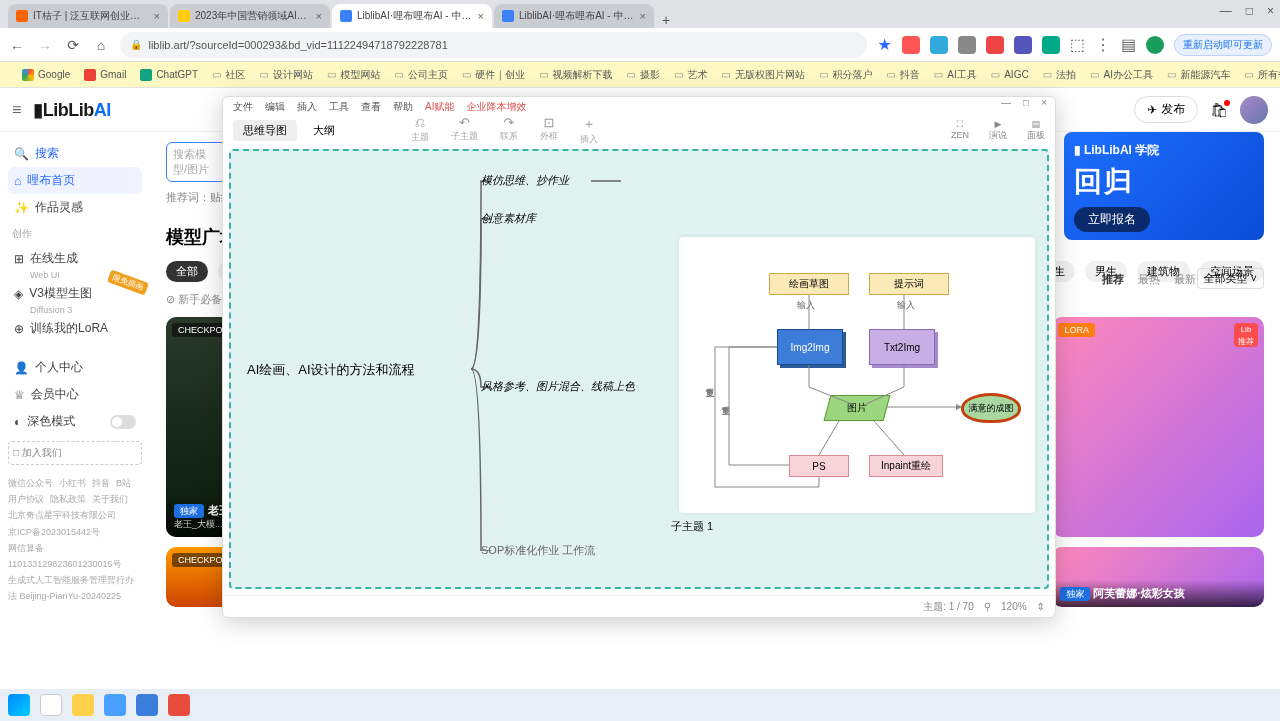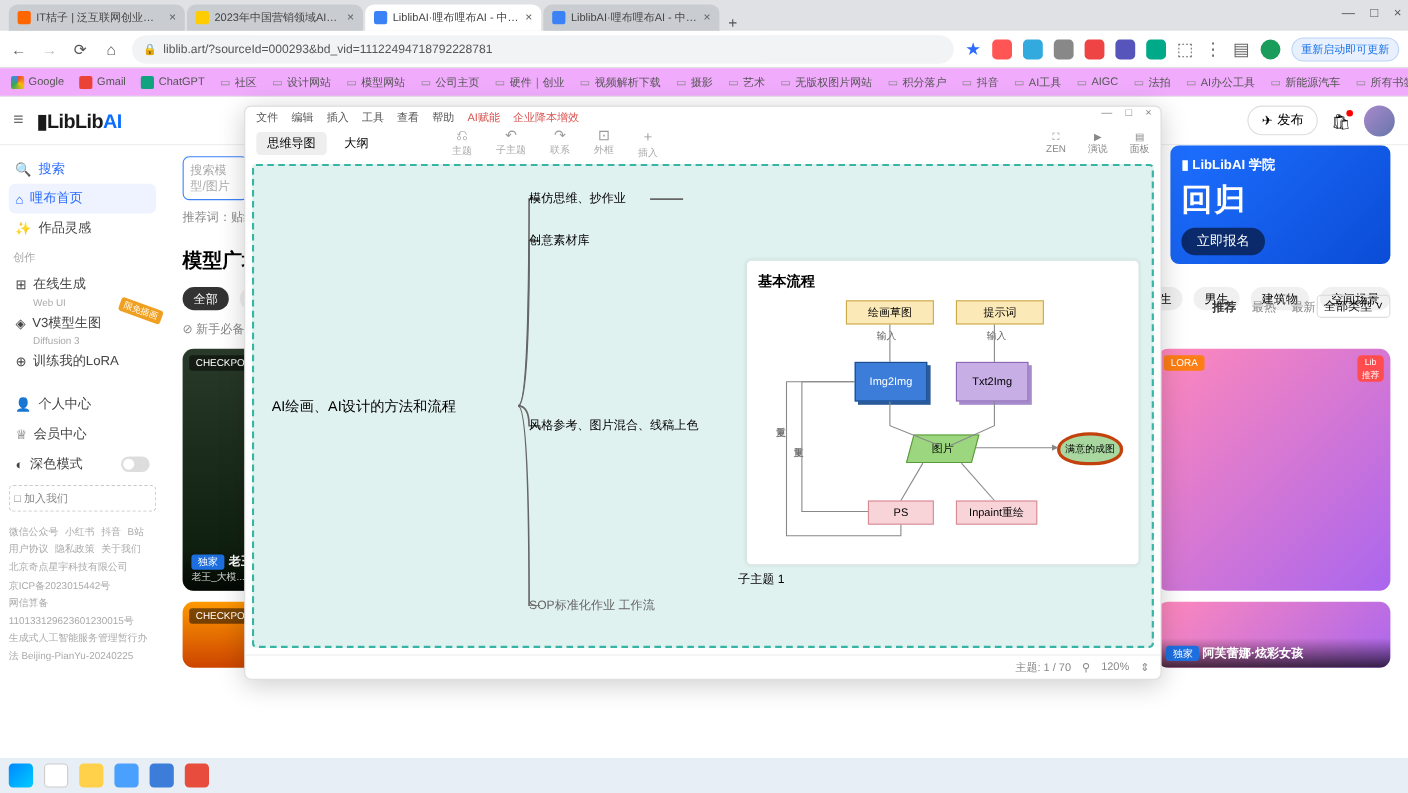--- a/index.html
+++ b/index.html
@@ -17,21 +17,21 @@
 
 .addr-bar { background: #fff; height: 34px; display: flex; align-items: center; padding: 0 8px; gap: 10px; border-bottom: 1px solid #ddd; }
 .nav-btn { width: 18px; text-align: center; color: #555; font-size: 14px; cursor: pointer; }
 .url-box { flex: 1; background: #f1f3f4; border-radius: 14px; height: 26px; display: flex; align-items: center; padding: 0 10px; font-size: 11px; color: #555; }
 .url-box .lock { margin-right: 6px; font-size: 10px; }
 .addr-right { display: flex; align-items: center; gap: 10px; }
 .ext-icon { width: 18px; height: 18px; border-radius: 4px; display: inline-block; }
 .profile-dot { width: 18px; height: 18px; border-radius: 50%; background: #1a9c5b; }
 .update-btn { background: #e8f0fe; color: #1a73e8; border: 1px solid #bcd4f7; border-radius: 12px; padding: 3px 8px; font-size: 10px; }
 
-.bookmarks { background: #f0abfc; height: 26px; display: flex; align-items: center; padding: 0 10px; gap: 14px; border-bottom: 1px solid #e2e2e2; font-size: 10px; color: #555; overflow: hidden; }
+.bookmarks { background: #fef9c3; height: 26px; display: flex; align-items: center; padding: 0 22px; gap: 14px; border-bottom: 1px solid #e2e2e2; font-size: 10px; color: #555; overflow: hidden; }
 .bm-item { display: flex; align-items: center; gap: 4px; cursor: pointer; white-space: nowrap; }
 .bm-icon { width: 12px; height: 12px; border-radius: 2px; display: inline-block; }
 .bm-folder::before { content: "▭"; font-size: 10px; color: #888; }
 .bm-right { margin-left: auto; }
 
 
 .page { position: relative; height: 633px; background: #fff; }
 .site-header { height: 44px; display: flex; align-items: center; padding: 0 12px; border-bottom: 1px solid #eee; }
 .hamburger { font-size: 16px; color: #666; margin-right: 12px; cursor: pointer; }
 .logo { font-size: 18px; font-weight: bold; color: #1a1a1a; letter-spacing: -0.5px; }
@@ -86,21 +86,21 @@
 .ov-menubar .accent { color: #d9534f; }
 .ov-winctrl { position: absolute; right: 8px; top: 0; display: flex; gap: 12px; font-size: 10px; color: #888; }
 .ov-tabbar { height: 26px; display: flex; align-items: center; padding: 0 10px; gap: 6px; font-size: 11px; }
 .ov-tab { padding: 3px 10px; border-radius: 4px; cursor: pointer; }
 .ov-tab.active { background: #eee; }
 .ov-tools { margin-left: 60px; display: flex; gap: 22px; font-size: 9px; color: #aaa; text-align: center; }
 .ov-tool .ico { font-size: 13px; display: block; color: #999; }
 .ov-right-tools { margin-left: auto; display: flex; gap: 20px; font-size: 9px; color: #888; }
 .ov-canvas { flex: 1; margin: 6px; border: 2px dashed #36b5a4; border-radius: 4px; background: #e0f2ef; position: relative; overflow: hidden; }
 .mm-root { position: absolute; left: 10px; top: 208px; font-size: 13px; background: transparent; padding: 2px 6px; }
-.mm-branch { position: absolute; left: 250px; font-size: 11px; }
+.mm-branch { position: absolute; left: 250px; font-size: 11px; font-style: italic; }
 .mm-node-hl { position: absolute; left: 370px; top: 20px; border: 2px dashed #1a9c8c; background: #fff; padding: 5px 10px; border-radius: 4px; font-size: 11px; box-shadow: 0 0 0 3px rgba(26,156,140,.18); }
 .mm-subtitle { position: absolute; left: 440px; top: 368px; font-size: 11px; }
 .mm-line { position: absolute; background: #888; }
 
 .flow-panel { position: absolute; right: 12px; top: 86px; width: 356px; height: 276px; background: #fff; border-radius: 4px; padding: 10px; box-shadow: 0 0 4px rgba(0,0,0,.1); }
 .flow-title { font-size: 13px; font-weight: bold; margin-bottom: 8px; }
 .fbox { position: absolute; font-size: 10px; text-align: center; display: flex; align-items: center; justify-content: center; }
 .fbox.yellow { background: #fce9b8; border: 1px solid #c9a94a; }
 .fbox.blue3d { background: #3b7dd8; border: 1px solid #1a4a8a; color: #fff; box-shadow: 3px 3px 0 #2a5a9a; }
 .fbox.purple3d { background: #c7aee5; border: 1px solid #8a6ab5; box-shadow: 3px 3px 0 #a58acc; }
@@ -388,21 +388,20 @@
       <path d="M 10 198 Q 20 198 20 380 L 30 380" stroke="#666" fill="none" stroke-width="1.5"></path>
       <path d="M 130 10 L 160 10" stroke="#666" fill="none" stroke-width="1.5"></path>
     </svg>
     <div class="mm-branch" style="top:22px">模仿思维、抄作业</div>
     <div class="mm-branch" style="top:60px">创意素材库</div>
     <div class="mm-branch" style="top:228px">风格参考、图片混合、线稿上色</div>
     <div class="mm-subtitle">子主题 1</div>
     <div style="position:absolute; left:250px; top:392px; font-size:11px; color:#666">SOP标准化作业     工作流</div>
 
     <div class="flow-panel">
-      <div class="flow-title">基本流程</div>
       <div class="fbox yellow" style="left:90px; top:36px; width:80px; height:22px">绘画草图</div>
       <div class="fbox yellow" style="left:190px; top:36px; width:80px; height:22px">提示词</div>
       <div class="flabel" style="left:118px; top:62px">输入</div>
       <div class="flabel" style="left:218px; top:62px">输入</div>
       <div class="fbox blue3d" style="left:98px; top:92px; width:66px; height:36px">Img2Img</div>
       <div class="fbox purple3d" style="left:190px; top:92px; width:66px; height:36px">Txt2Img</div>
       <div class="fbox green-para" style="left:148px; top:158px; width:60px; height:26px">
           <span>图片</span>
         </div>
       <div class="fbox cloud" style="left:282px; top:156px; width:60px; height:30px; font-size:9px">满意的成图</div>

